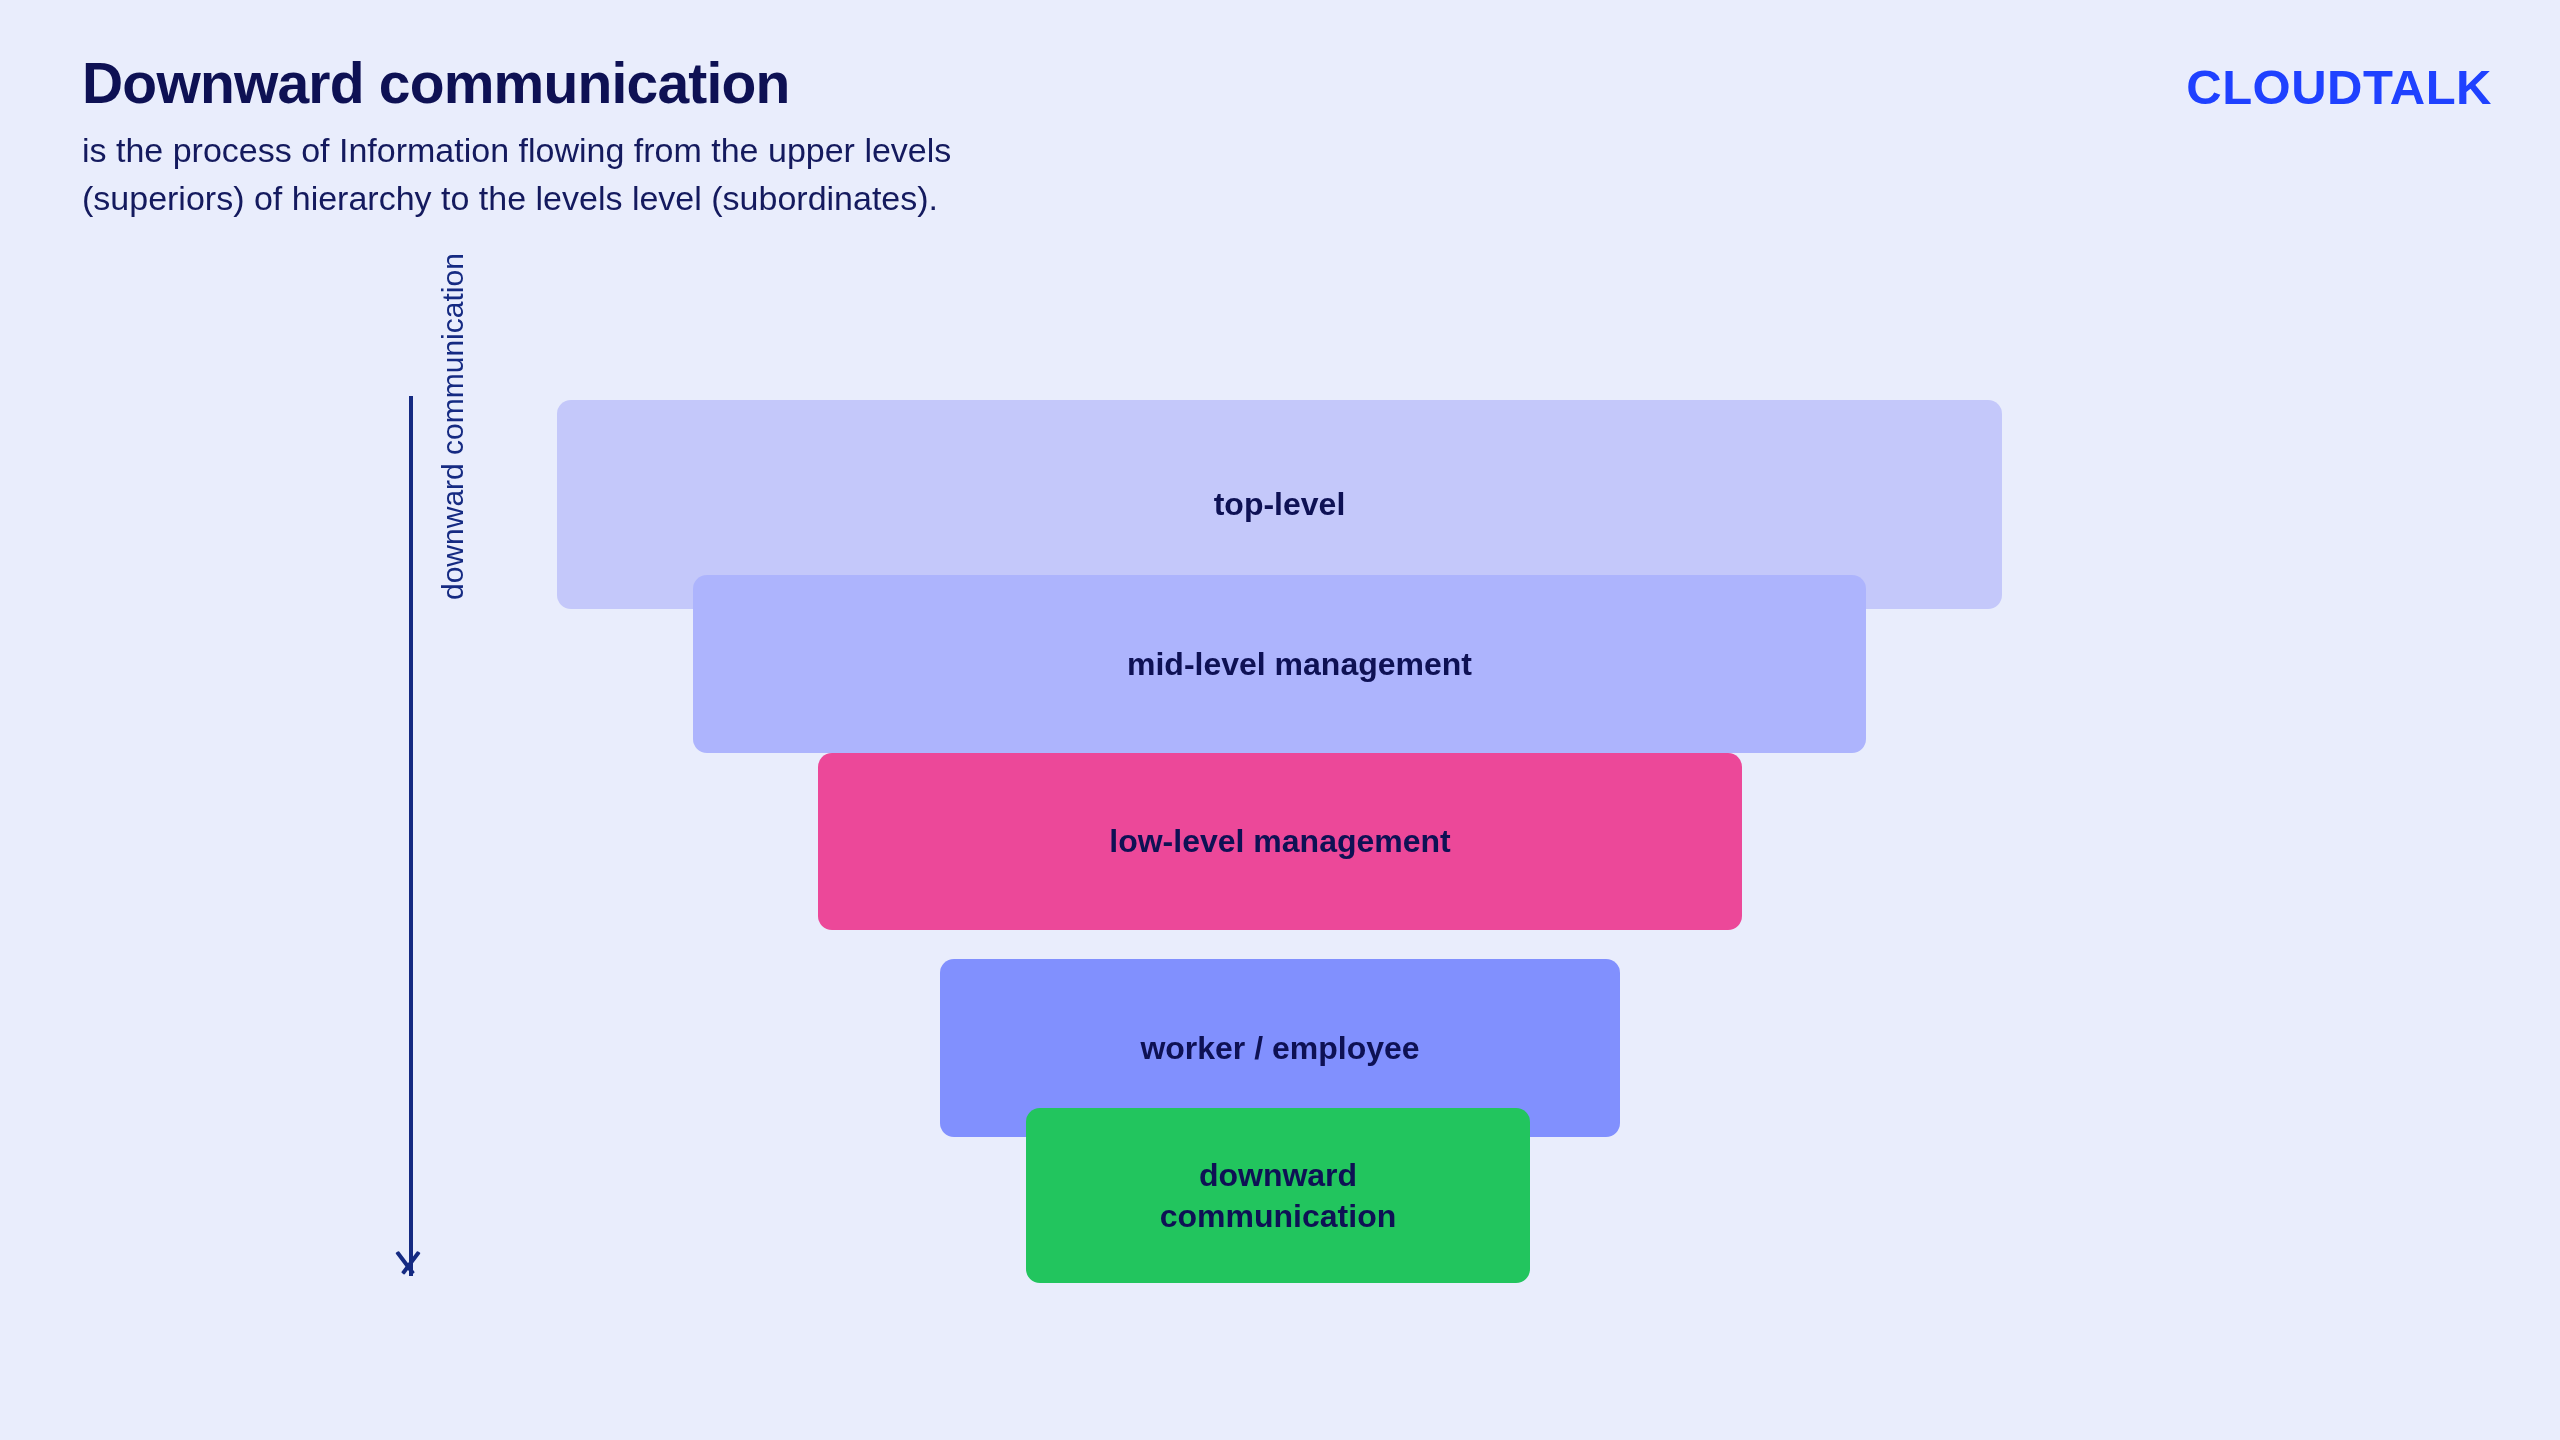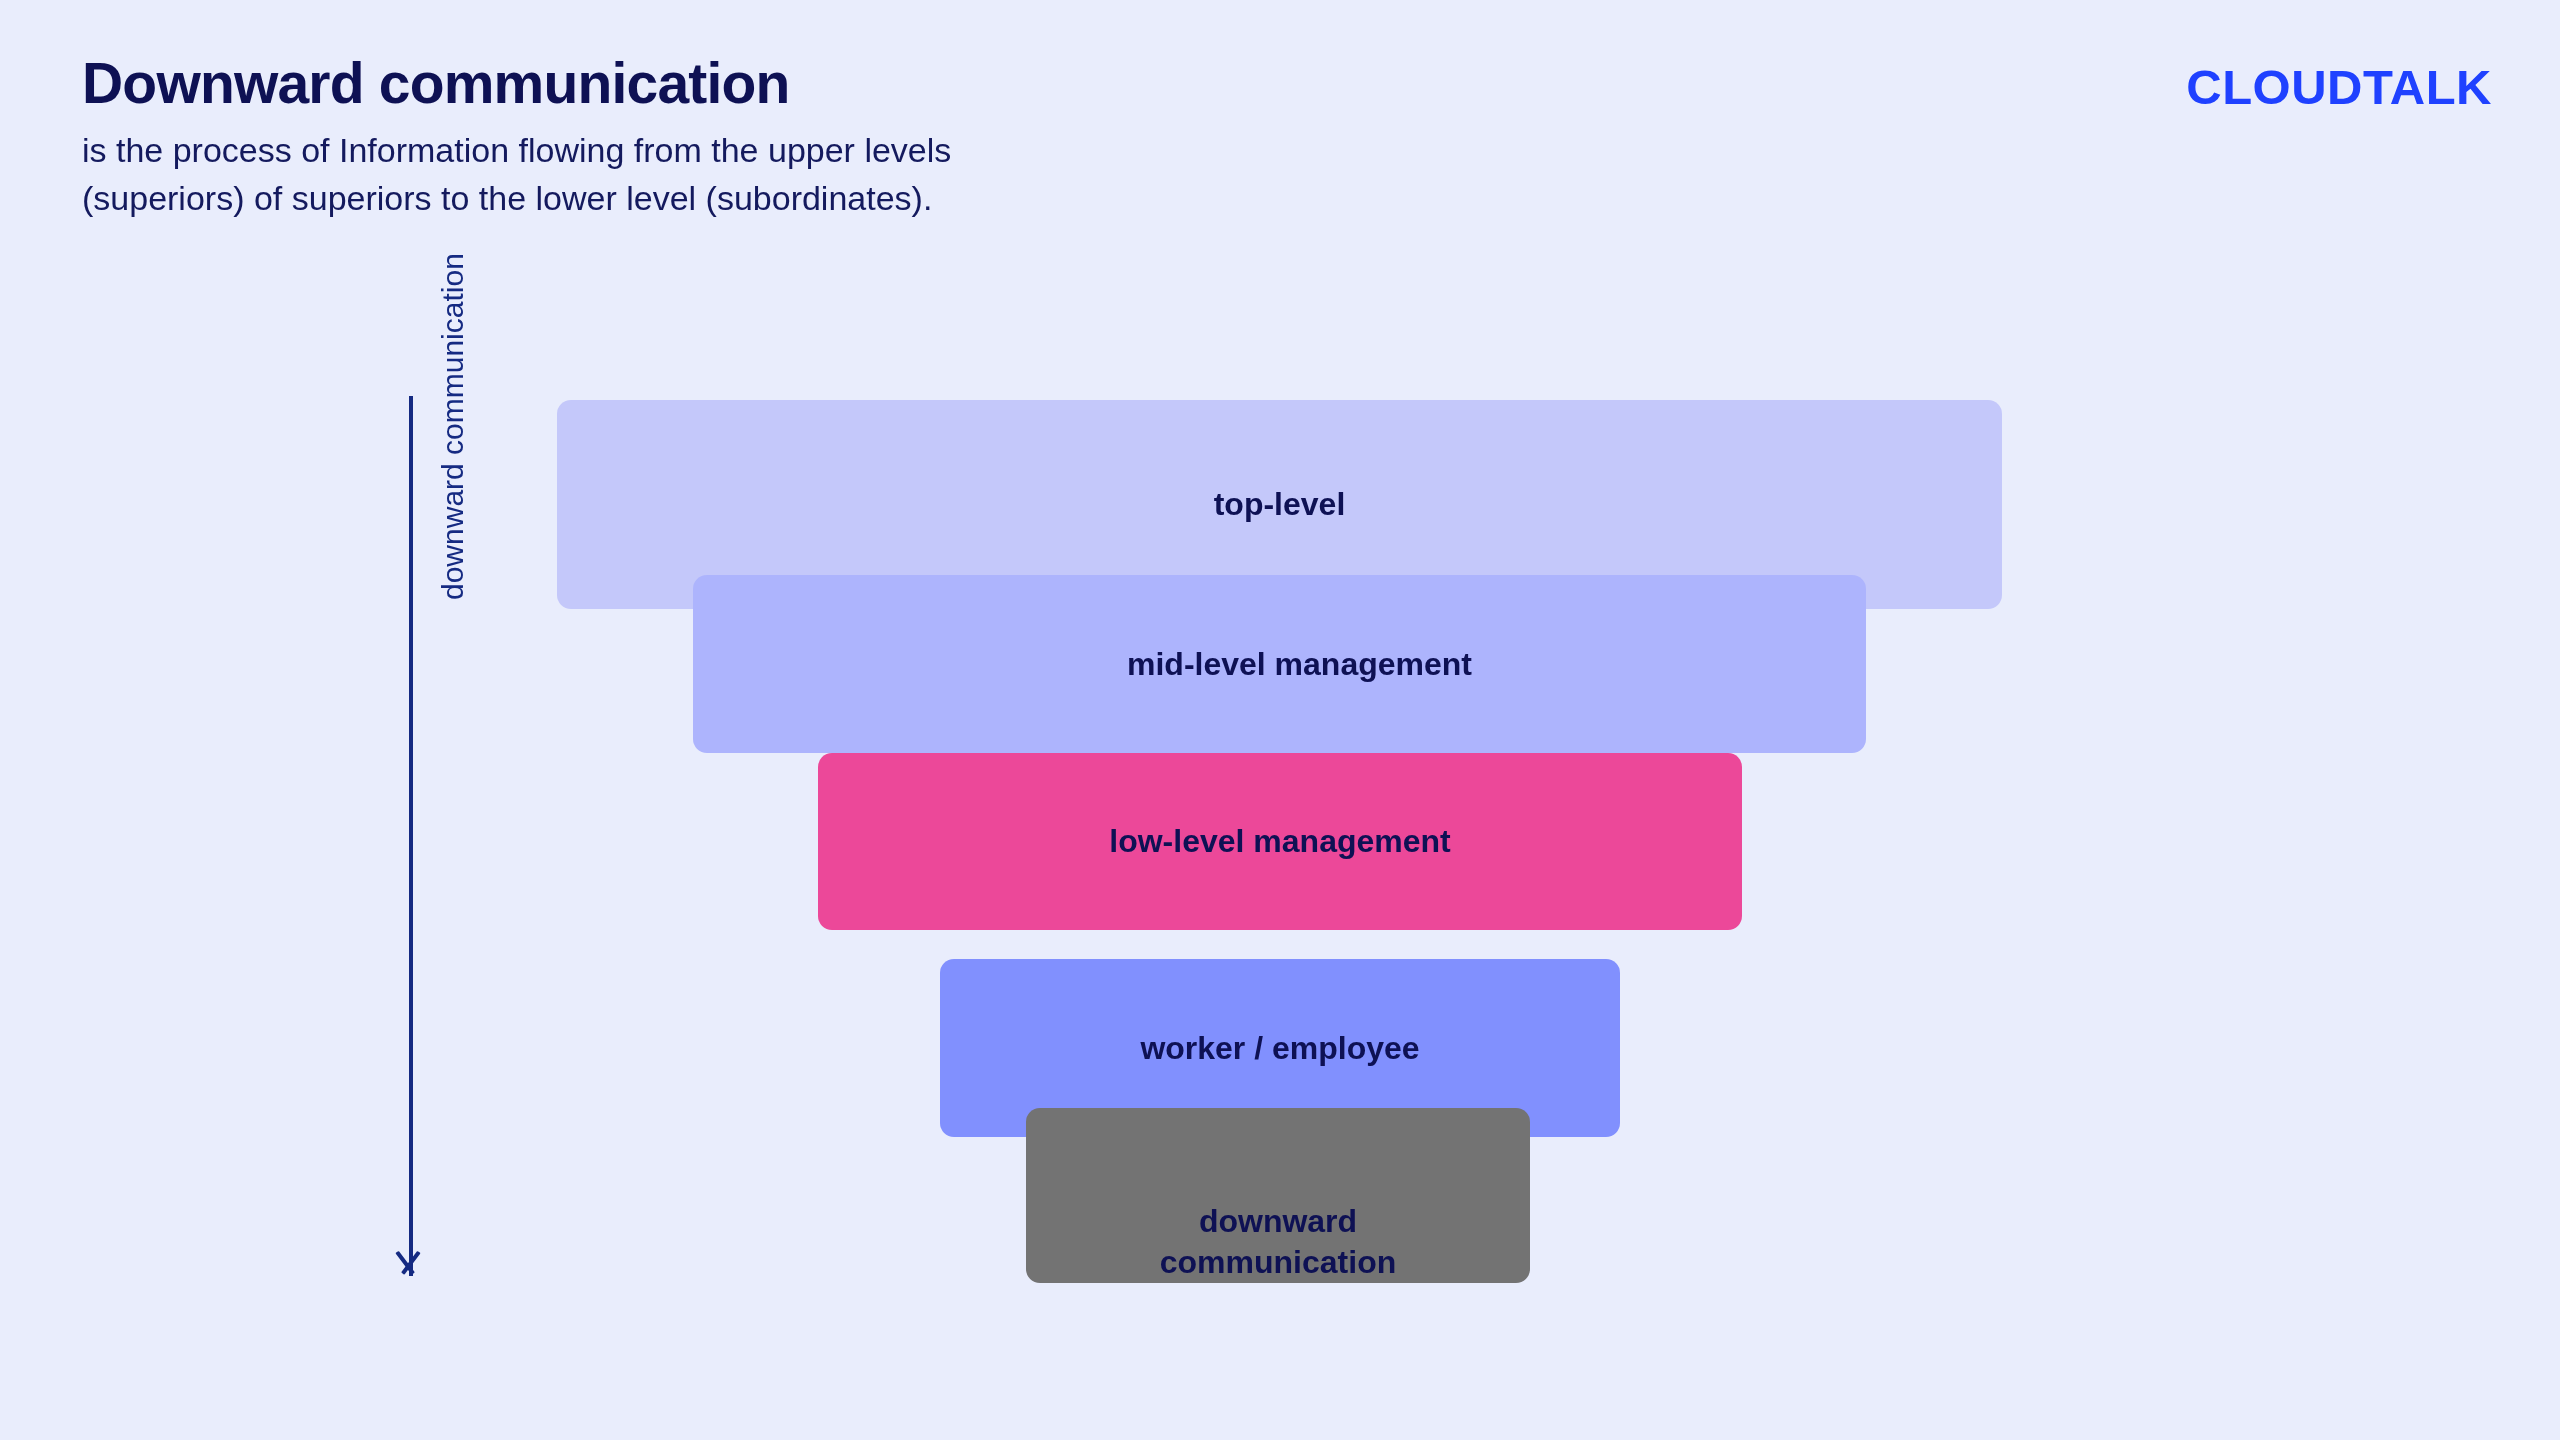--- a/index.html
+++ b/index.html
@@ -136,21 +136,21 @@
   }
   .bar-label { white-space: pre-line; }
 </style>
 </head>
 <body>
 
 <div class="header">
   <h1 class="page-title">Downward communication</h1>
   <p class="subtitle">
     <span class="subtitle-line">is the process of Information flowing from the upper levels</span>
-    <span class="subtitle-line">(superiors) of superiors to the lower level (subordinates).</span>
+    <span class="subtitle-line">(superiors) of hierarchy to the levels level (subordinates).</span>
   </p>
 </div>
 
 <div class="logo">CLOUDTALK</div>
 
 <div class="funnel-wrap">
 
   <div class="arrow-axis">
     <div class="arrow-line"></div>
     <div class="arrow-head"></div>
@@ -173,19 +173,19 @@
         <div class="bar" style="left: 818px; width: 924px; top: 353px; height: 177px; background: #ec4899;">
           <span class="bar-label">low-level management</span>
         </div>
       </div>
       <div class="funnel-row">
         <div class="bar" style="left: 940px; width: 680px; top: 530px; height: 178px; background: rgb(129, 144, 254); margin-top: 29px;">
           <span class="bar-label">worker / employee</span>
         </div>
       </div>
       <div class="funnel-row">
-        <div class="bar" style="left: 1026px; width: 504px; top: 708px; height: 175px; background: #737373; align-items: flex-end;">
+        <div class="bar" style="left: 1026px; width: 504px; top: 708px; height: 175px; background: #22c55e;">
           <span class="bar-label">downward
 communication</span>
         </div>
       </div>
     </div>
 </div>
 
 </body></html>

